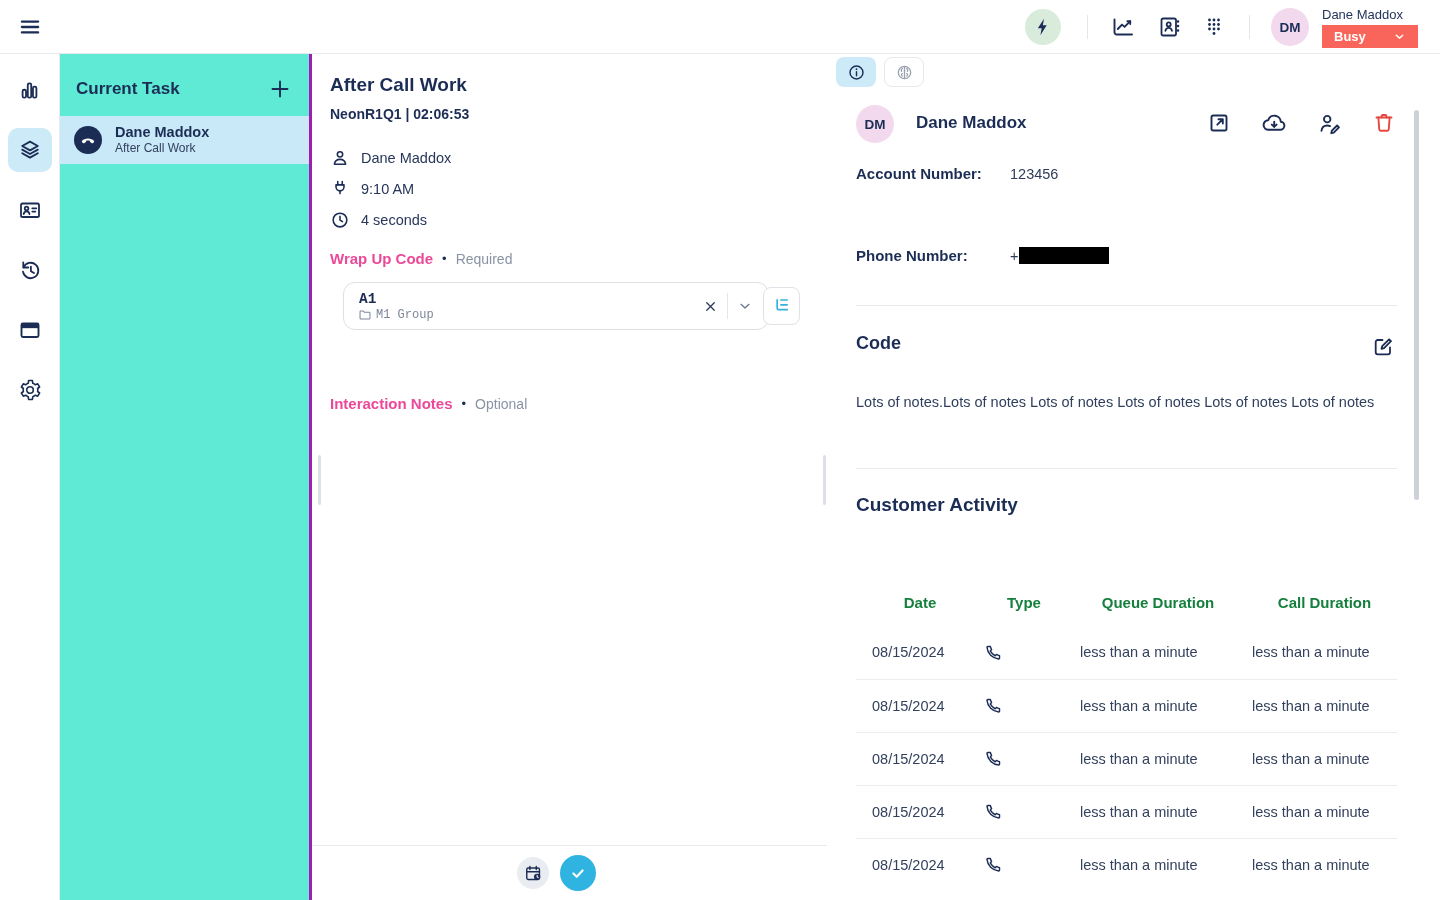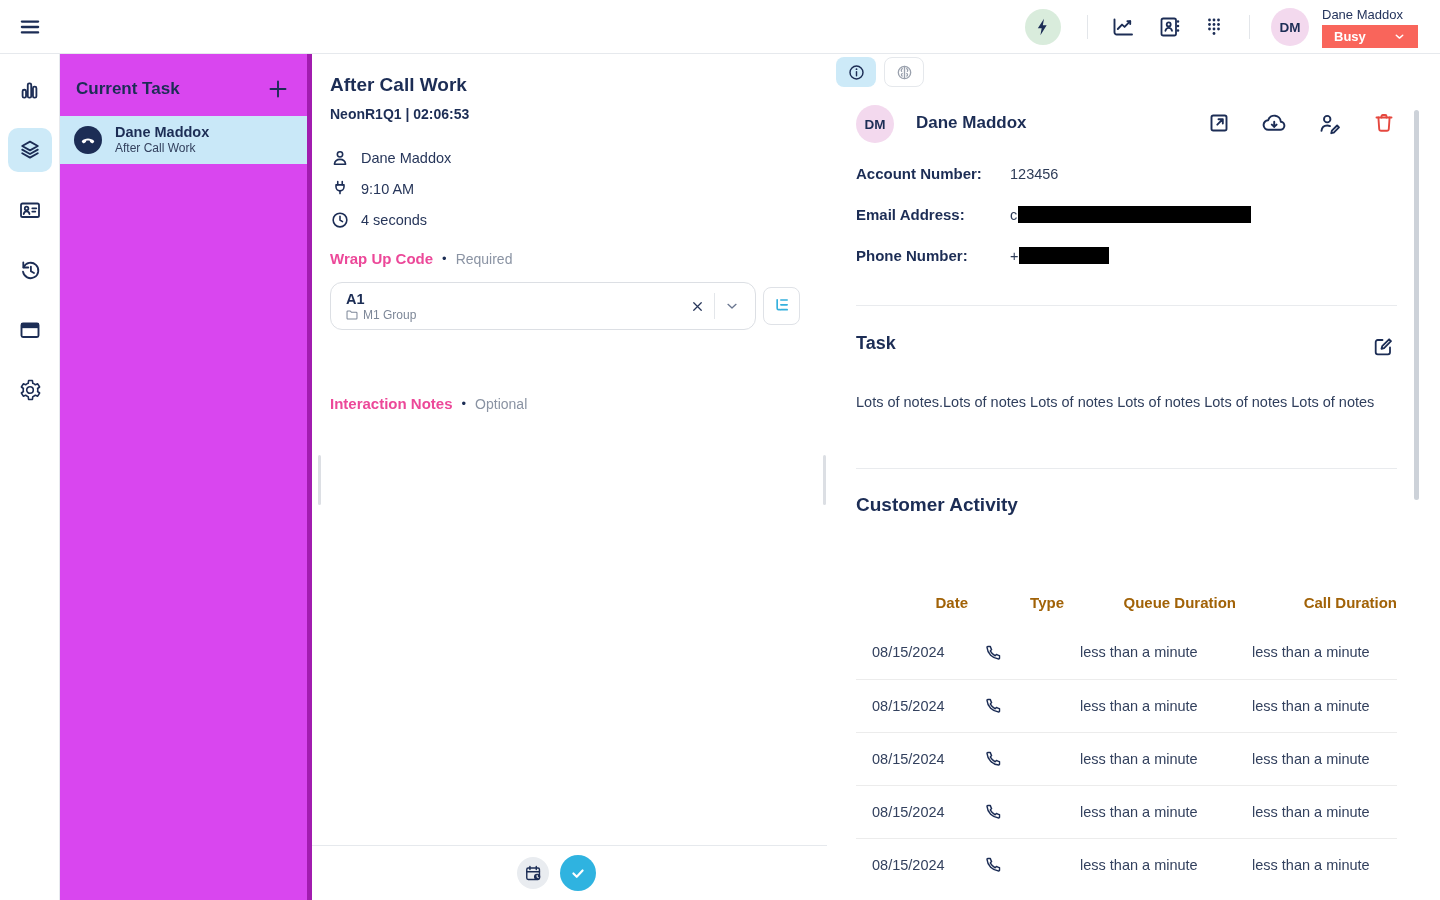--- a/index.html
+++ b/index.html
@@ -32,44 +32,44 @@
                 display:flex; align-items:center; justify-content:space-between; padding:0 12px; }
 
   
   .rail { position:absolute; top:54px; left:0; width:60px; bottom:0; border-right:1px solid #e6e9ed;
           display:flex; flex-direction:column; align-items:center; padding-top:14px; gap:16px; background:#fff; }
   .rail-btn { width:44px; height:44px; border-radius:10px;
               display:flex; align-items:center; justify-content:center; color:#1c2d55; }
   .rail-btn.selected { background:#cdeaf8; }
 
   
-  .tasks { position:absolute; top:54px; left:60px; width:252px; bottom:0; background:#d946ef;
-           border-right:5px solid #a21caf; }
+  .tasks { position:absolute; top:54px; left:60px; width:252px; bottom:0; background:#5eead4;
+           border-right:3px solid #a21caf; }
   .tasks-header { display:flex; justify-content:space-between; align-items:center; padding:22px 16px 14px 16px; }
   .tasks-title { font-size:17px; font-weight:bold; color:#1c2d55; }
   .add-task { width:26px; height:26px; display:flex; align-items:center; justify-content:center; }
   .task-item { height:48px; background:#c9e8f8; display:flex; align-items:center; padding:0 14px; gap:13px; }
   .task-avatar { width:28px; height:28px; border-radius:50%; background:#1c2d55; flex:none;
                  display:flex; align-items:center; justify-content:center; }
   .task-name { font-size:14.5px; font-weight:bold; color:#1c2d55; line-height:17px; }
   .task-sub { font-size:12px; color:#33415e; line-height:15px; }
 
   
   .middle { position:absolute; top:54px; left:312px; width:515px; bottom:0; background:#fff; }
   .acw-title { position:absolute; left:18px; top:20px; font-size:19px; font-weight:bold; }
   .acw-meta  { position:absolute; left:18px; top:52px; font-size:14px; font-weight:bold; }
   .acw-rows  { position:absolute; left:18px; top:88px; display:flex; flex-direction:column; }
   .acw-row { height:31px; display:flex; align-items:center; gap:11px; font-size:14.5px; color:#27365a; }
   .field-label-row { position:absolute; left:18px; display:flex; align-items:center; gap:9px; }
   .wrap-row { top:196px; } .inotes-row { top:293px;margin-top:48px; }
   .f-label { font-size:15px; font-weight:bold; color:#ec4899; }
   .f-dot { font-size:13px; color:#1c2d55; }
   .f-req { font-size:14px; color:#8a93a3; }
-  .combo { position:absolute; left:18px; top:228px; width:426px; height:48px; background:#fff;
-           border:1px solid #dcdfe4; border-radius:12px; display:flex; align-items:center; padding:0 8px 0 15px; }
+  .combo { position:absolute; left:31px; top:228px; width:426px; height:48px; background:#fff;
+           border:1px solid #dcdfe4; border-radius:12px; display:flex; align-items:center; padding:0 8px 0 15px;font-family:Liberation Mono, monospace; }
   .combo-texts { flex:1; min-width:0; }
   .combo-value { font-size:14.5px; font-weight:bold; color:#1c2d55; line-height:18px; }
   .combo-group { display:flex; align-items:center; gap:5px; font-size:12px; color:#7d8798; line-height:15px; }
   .combo-clear { width:30px; height:30px; display:flex; align-items:center; justify-content:center; }
   .combo-divider { width:1px; height:26px; background:#e3e6ea; margin:0 2px; }
   .combo-caret { width:30px; height:30px; display:flex; align-items:center; justify-content:center; }
   .tree-btn { position:absolute; left:451px; top:233px; width:37px; height:38px; border:1px solid #dfe2e7;
               border-radius:8px; display:flex; align-items:center; justify-content:center; background:#fff; }
   .notes-area { position:absolute; left:18px; top:324px; width:466px; height:99px; resize:none;
                 border:1px solid #c9cdd4; border-radius:8px; padding:13px 14px; font-size:14px;
@@ -106,21 +106,21 @@
   .hline { position:absolute; left:29px; right:43px; border-top:1px solid #e9ebee; }
   .notes-title { position:absolute; left:29px; top:279px; font-size:18px; font-weight:bold; }
   .notes-edit { position:absolute; right:44px; top:280px; width:26px; height:26px;
                 display:flex; align-items:center; justify-content:center; }
   .notes-text { position:absolute; left:29px; top:340px; right:50px; font-size:14.5px; color:#2f3e5c; }
   .ca-title { position:absolute; left:29px; top:440px; font-size:19px; font-weight:bold; }
   .ca-sub { position:absolute; left:29px; top:475px; font-size:14.5px; color:#97a0af; }
   .ca-table { position:absolute; left:29px; top:524px; width:541px; border-collapse:collapse; table-layout:fixed; }
   .ca-table col.c-date { width:112px; } .ca-table col.c-type { width:96px; }
   .ca-table col.c-q { width:172px; } .ca-table col.c-c { width:161px; }
-  .ca-table th { text-align:right; padding:0 0 0 16px; height:48px; font-size:15px; color:#a16207; }
+  .ca-table th { text-align:center; padding:0 0 0 16px; height:48px; font-size:15px; color:#15803d; }
   .ca-table td { padding:0 0 0 16px; height:53px; font-size:14.5px; color:#33415e; border-top:1px solid #ececec; }
   .ca-table tbody tr:first-child td { border-top:none; }
   .scrollthumb { position:absolute; right:21px; top:56px; width:5px; height:390px;
                  background:#cdd2d9; border-radius:3px; }
 </style>
 </head>
 <body>
 
 <header class="topbar">
   <button class="hamburger">
@@ -447,38 +447,31 @@
             <path d="M6.4 6.5 7.2 18c.1 1 .9 1.8 1.9 1.8h5.8c1 0 1.8-.8 1.9-1.8l.8-11.5"></path>
           </svg>
       </span>
     </button>
   </div>
 
   <div class="fieldrow" style="top:111px">
     <span class="fr-label">Account Number:</span>
     <span class="fr-value">123456</span>
   </div>
-  <div class="fieldrow" style="top:152px">
-    <span class="fr-label">Email Address:</span>
-    <span class="fr-value">
-      <span>c</span>
-      <span class="redact redact-email"></span>
-    </span>
-  </div>
   <div class="fieldrow" style="top:193px">
     <span class="fr-label">Phone Number:</span>
     <span class="fr-value">
       <span>+</span>
       <span class="redact redact-phone"></span>
     </span>
   </div>
 
   <div class="hline" style="top:251px"></div>
 
-  <h3 class="notes-title">Task</h3>
+  <h3 class="notes-title">Code</h3>
   <button class="notes-edit">
     <span>
       <svg width="24" height="24" viewBox="0 0 24 24" fill="none" stroke="#1c2d55" stroke-width="1.8" stroke-linecap="round" stroke-linejoin="round">
           <path d="M11.5 5H6.7a2 2 0 0 0-2 2v10.3a2 2 0 0 0 2 2H17a2 2 0 0 0 2-2v-4.8"></path>
           <path d="m18.1 4.3 1.9 1.9-6.9 6.9-2.6.7.7-2.6 6.9-6.9z"></path>
         </svg>
     </span>
   </button>
   <p class="notes-text">Lots of notes.Lots of notes Lots of notes Lots of notes Lots of notes Lots of notes</p>
 

